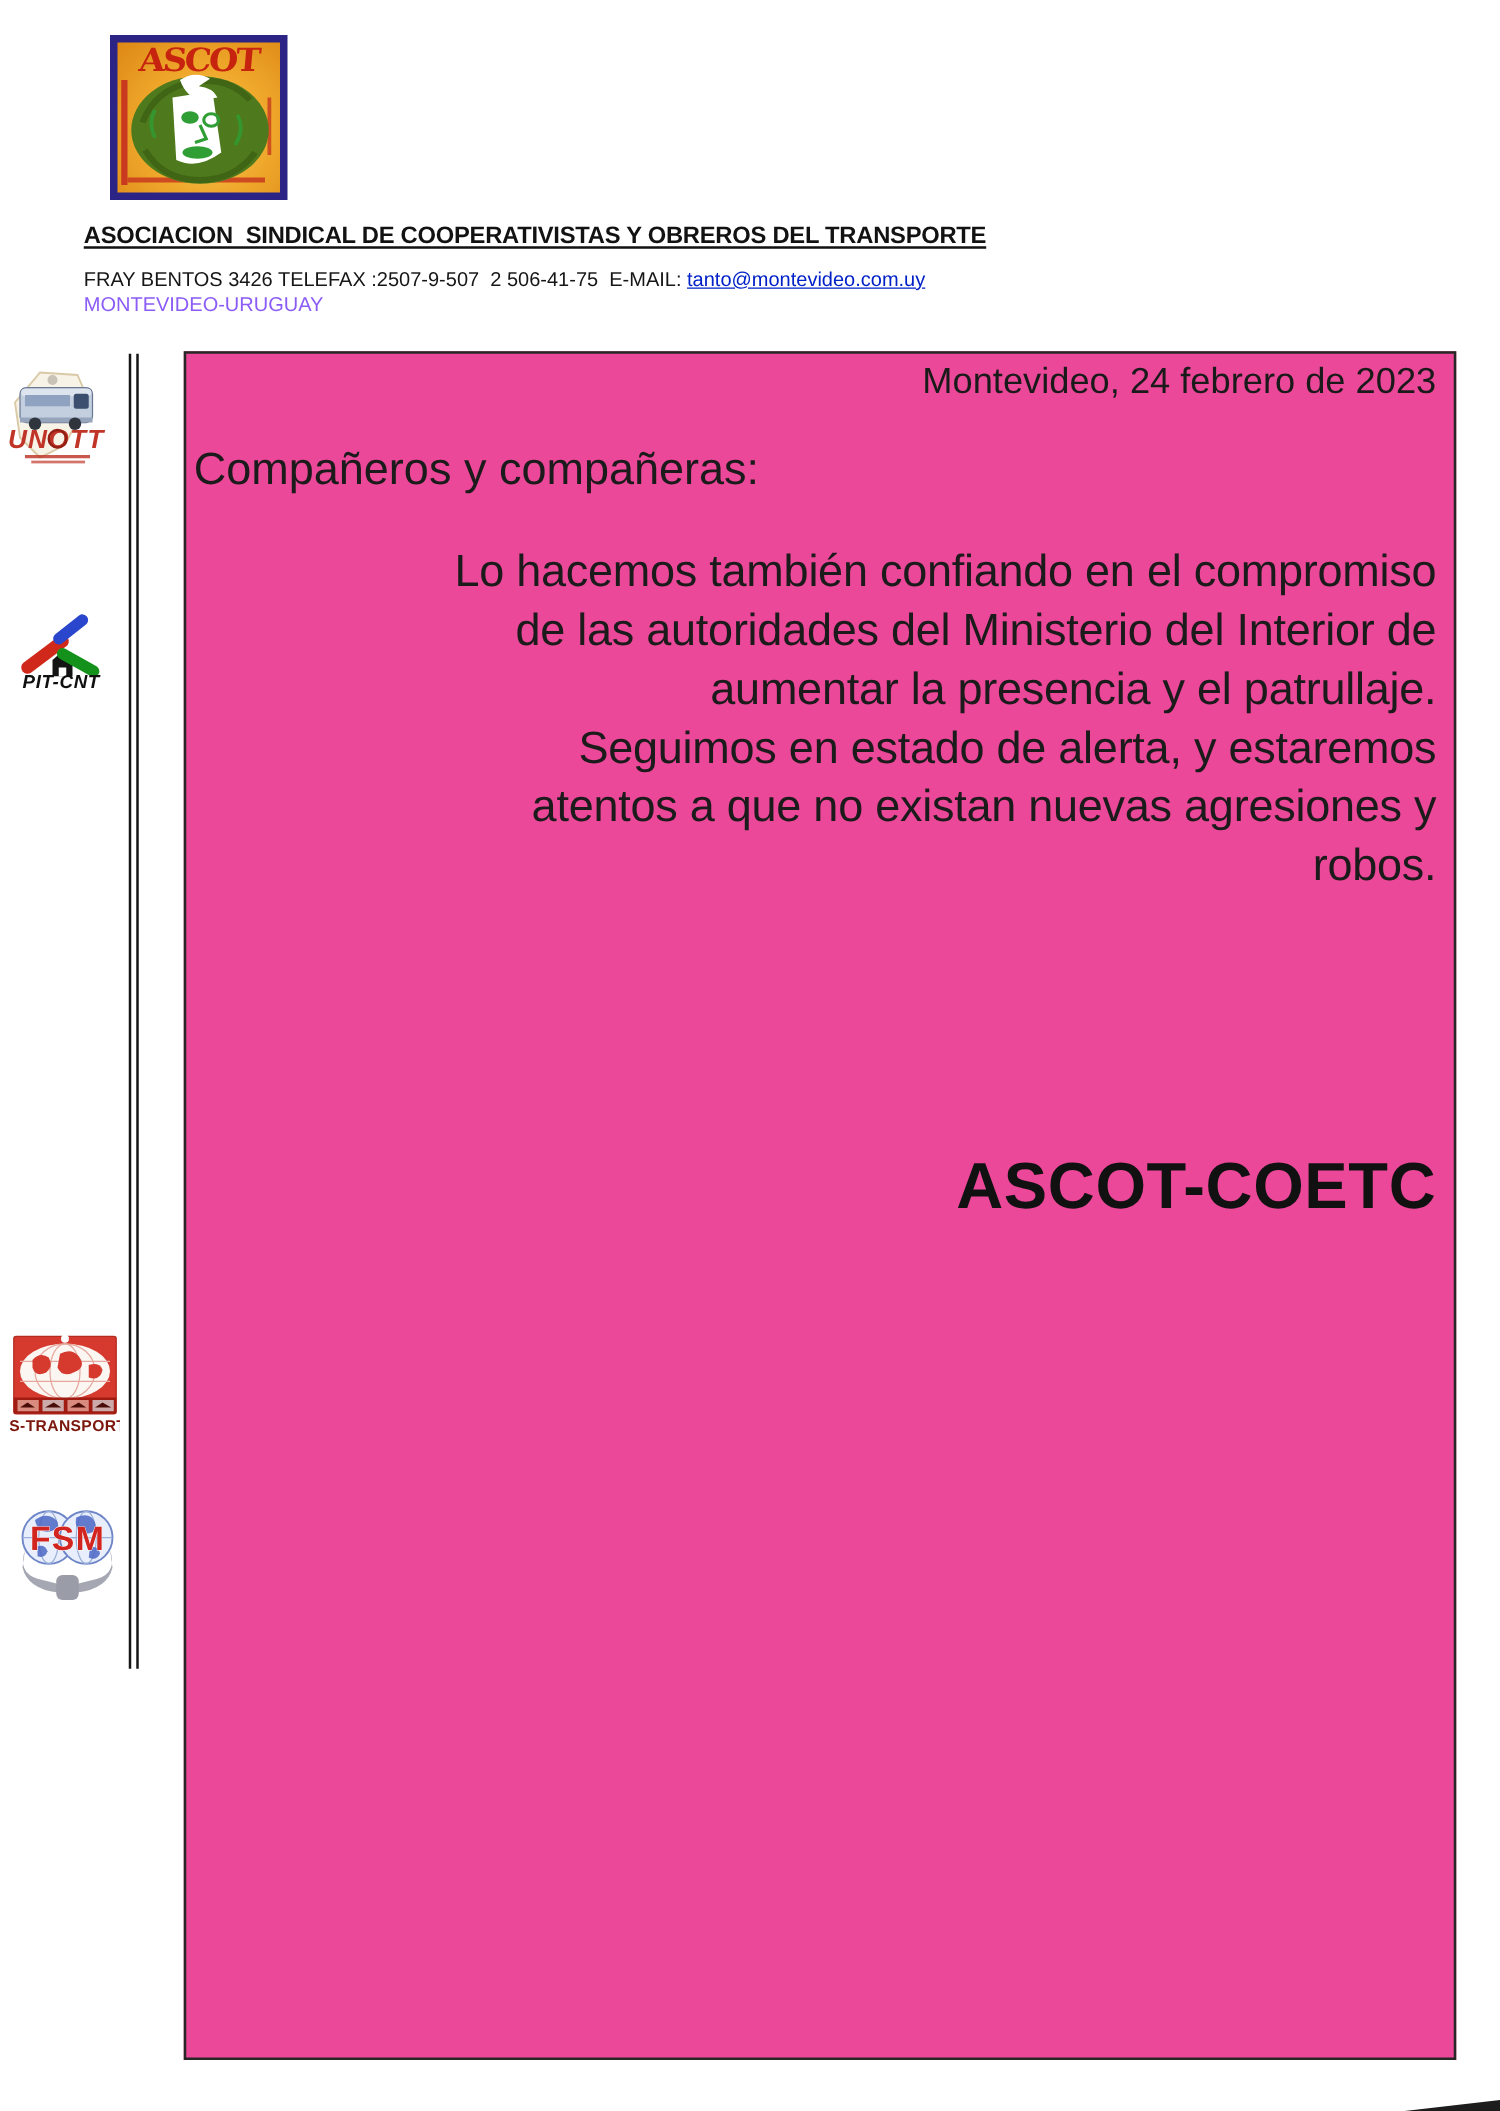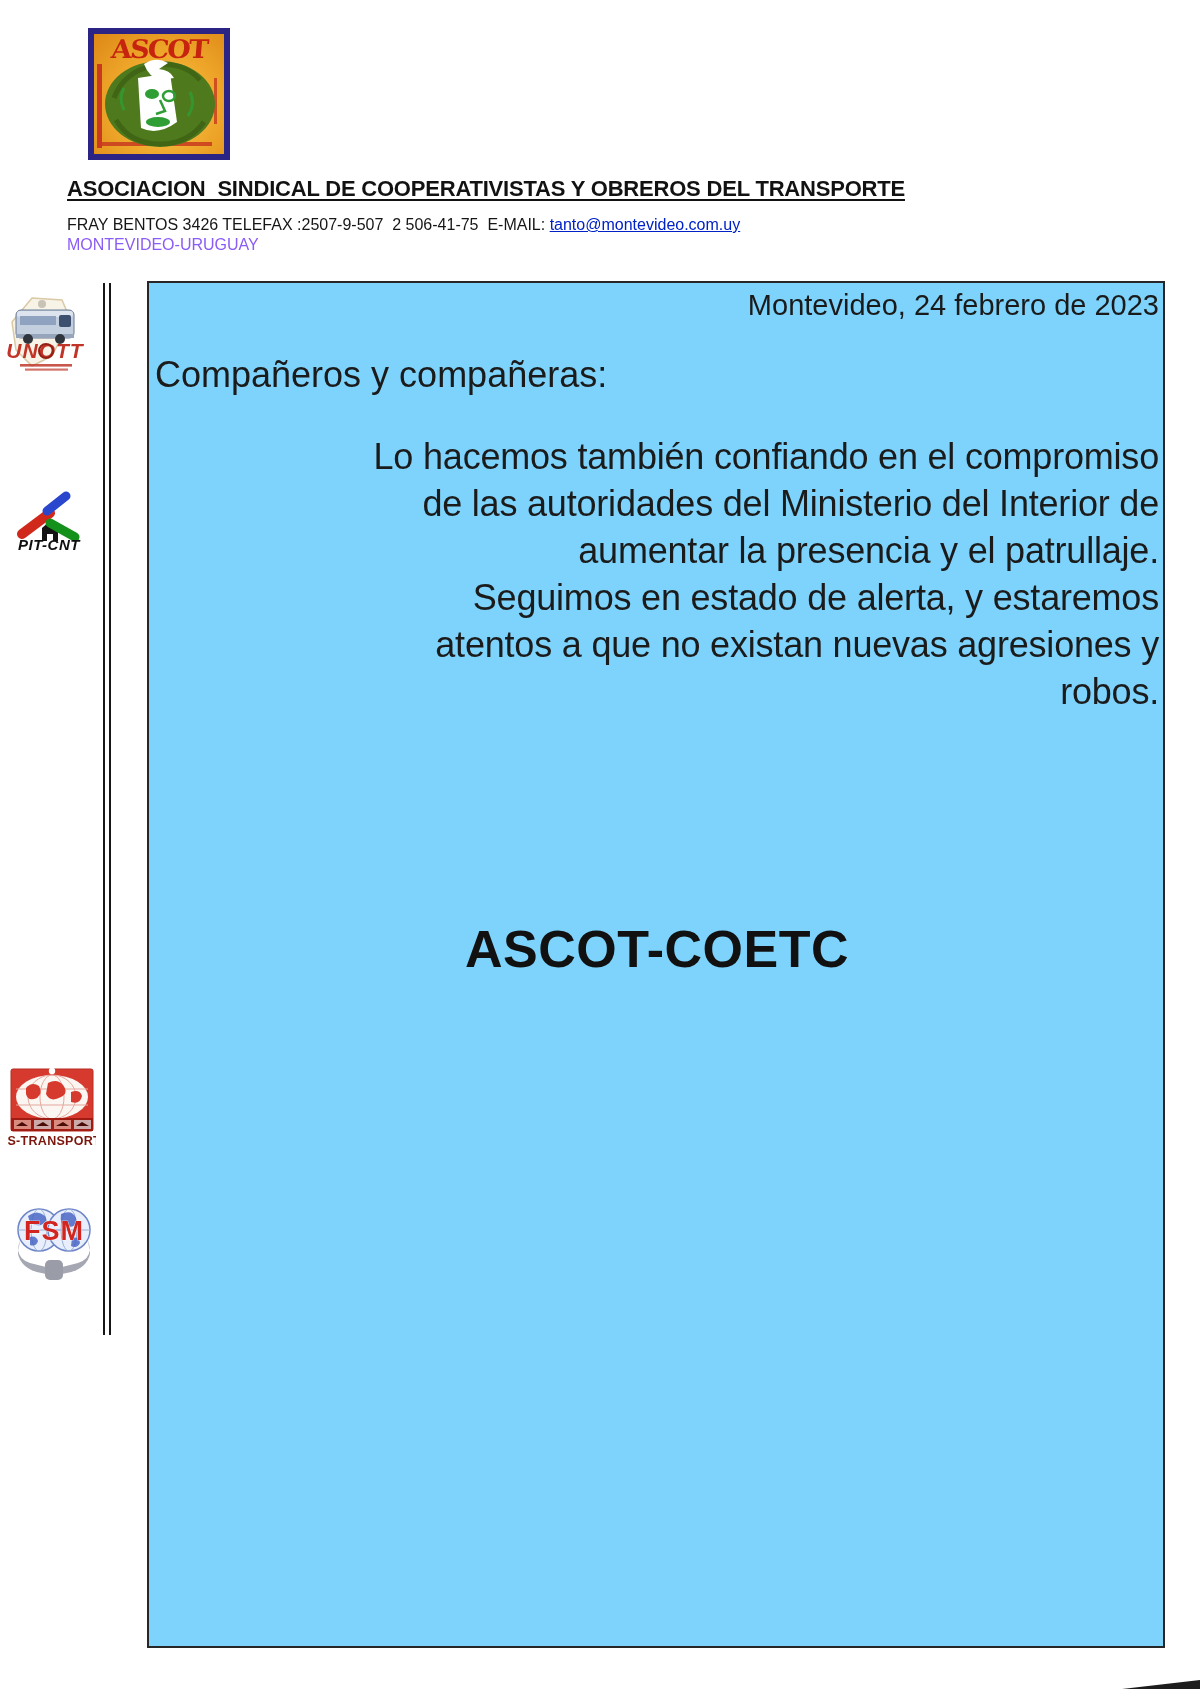--- a/index.html
+++ b/index.html
@@ -12,45 +12,45 @@
   .ascot-logo{position:absolute;left:88px;top:28px;width:142px;height:132px;
     background:#2c2484;padding:6px;box-sizing:border-box;}
   .ascot-inner{position:relative;width:100%;height:100%;overflow:hidden;
     background:radial-gradient(circle at 55% 60%, #f8d05e 0%, #efa82b 50%, #dd8816 100%);}
   .ascot-word{position:absolute;top:0;left:0;right:0;text-align:center;
     font-family:"DejaVu Serif",serif;font-weight:bold;font-size:27px;line-height:30px;
     color:#c6240f;letter-spacing:-2px;transform:skewX(-5deg) scaleY(.95);}
   .ascot-face{position:absolute;left:0;bottom:0;}
 
   
-  .org-title{position:absolute;left:67px;top:176px;font-size:22px;line-height:26px;
+  .org-title{position:absolute;left:67px;top:176px;font-size:19px;line-height:26px;
     font-weight:bold;color:#121212;white-space:pre;text-decoration:underline;
     text-decoration-thickness:2px;text-underline-offset:3px;letter-spacing:-0.2px;}
   .address{position:absolute;left:67px;top:215px;font-size:16px;line-height:19px;
     color:#161616;white-space:pre;}
   .address a{color:#0020c8;text-decoration:underline;cursor:pointer;}
   .city{position:absolute;left:67px;top:235px;font-size:16px;line-height:19px;color:#8b5cf6;}
 
   
   .vline-double{position:absolute;left:103px;top:283px;height:1052px;width:8px;
     border-left:2px solid #161616;border-right:2px solid #161616;box-sizing:border-box;}
   .side-logo{position:absolute;}
   .side-logo svg{display:block;}
 
   
   .letter-box{position:absolute;left:147px;top:281px;width:1018px;height:1367px;
-    border:2px solid #272727;box-sizing:border-box;background:#7dd3fc;
-    padding:0 4px 0 6px;}
+    border:2px solid #272727;box-sizing:border-box;background:#ec4899;
+    padding:0 14px 0 6px;}
   .date-line{padding-top:6px;font-size:29px;line-height:33px;text-align:right;color:#1a1a1a;}
   .greeting{margin-top:29px;font-size:36px;line-height:47px;}
   .para{font-size:36px;line-height:47px;white-space:pre-line;letter-spacing:-0.2px;}
   .para1{margin-top:57px;}
   .resolution{margin-top:40px;font-weight:bold;}
   .para2{margin-top:35px;text-align:right;}
-  .signature{margin-top:206px;text-align:center;font-weight:bold;font-size:52px;
+  .signature{margin-top:206px;text-align:right;font-weight:bold;font-size:52px;
     line-height:56px;letter-spacing:0.5px;color:#111;}
 
   .scan-artifact{position:absolute;right:0;bottom:0;width:78px;height:9px;
     background:#1d1d1d;clip-path:polygon(0 100%,100% 0,100% 100%);}
 </style>
 </head>
 <body>
 
 <div class="page">
 

